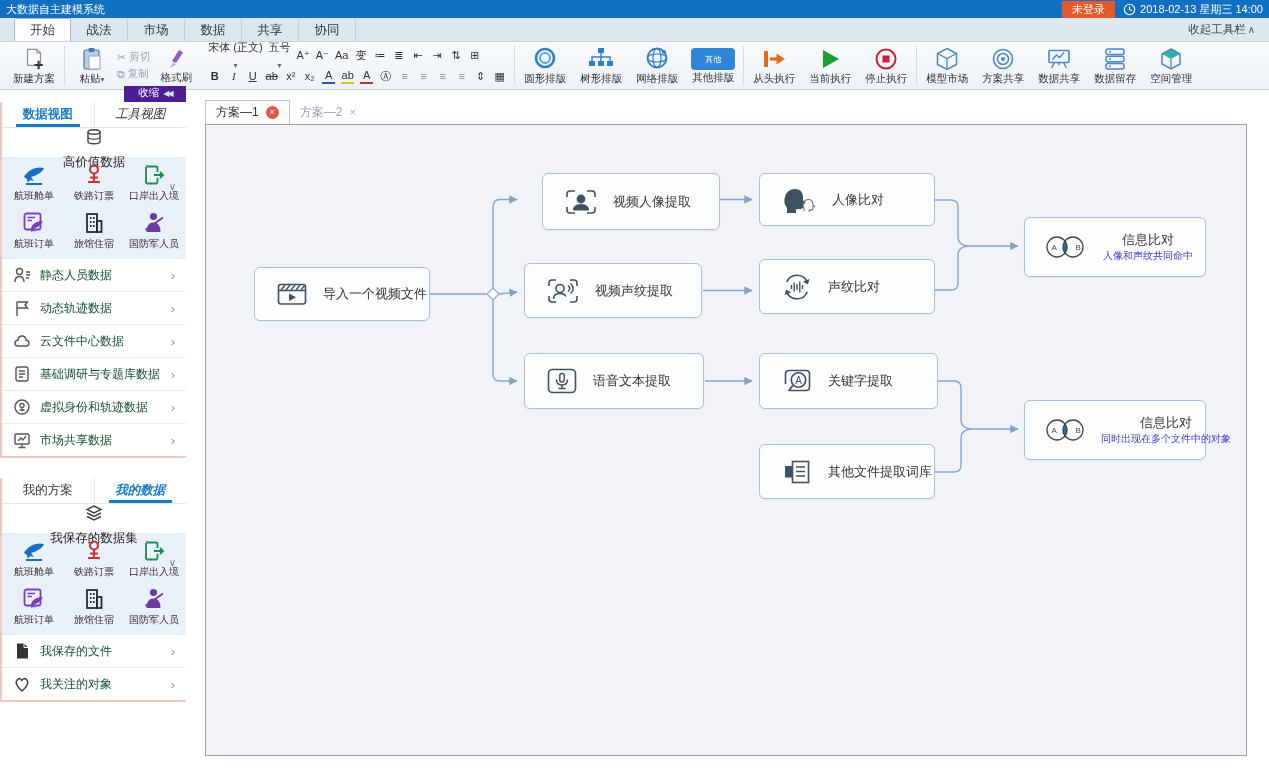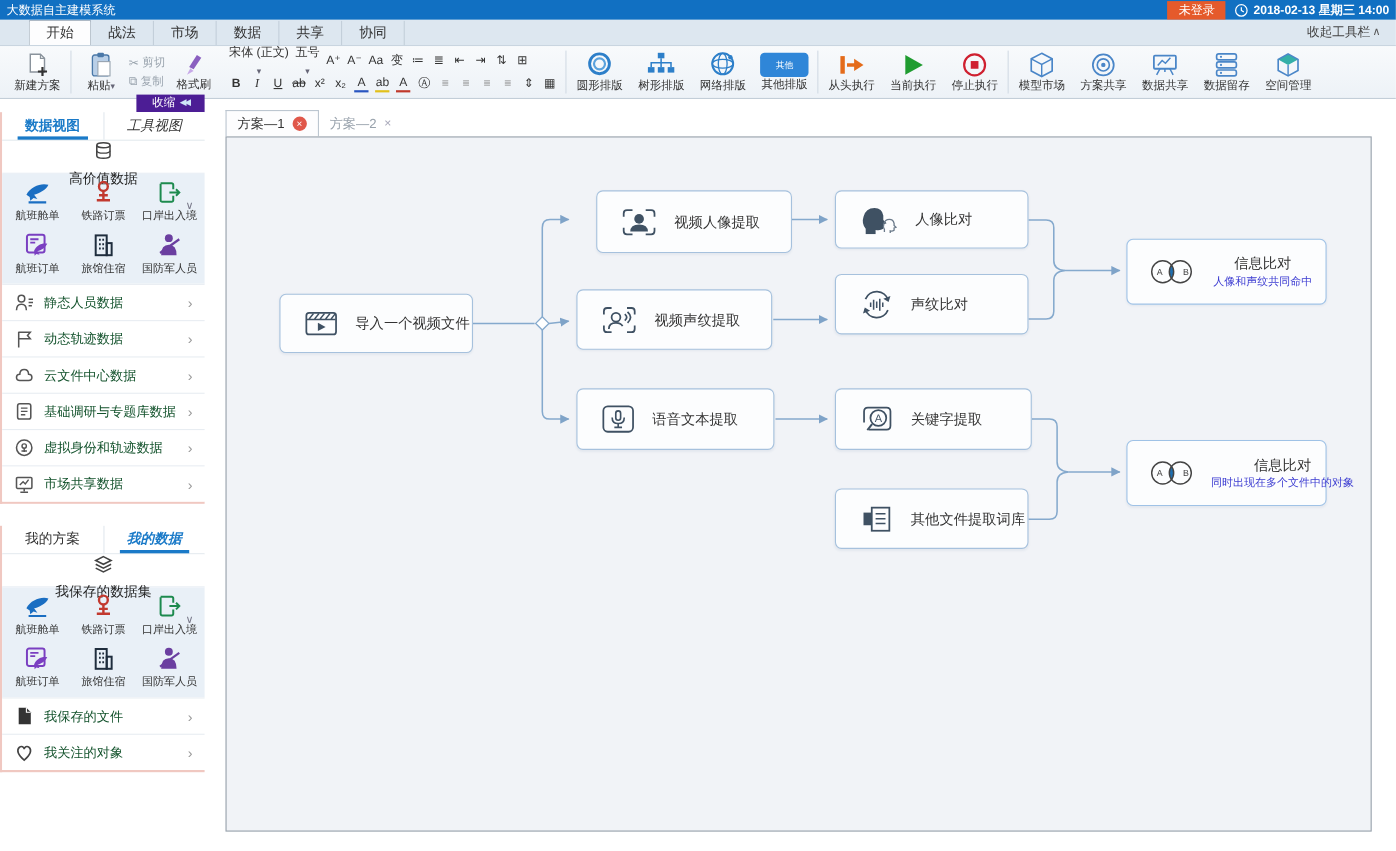--- a/index.html
+++ b/index.html
@@ -7,26 +7,26 @@
     font-family:"Liberation Sans","DejaVu Sans",sans-serif; }
   #app { position:relative; width:1269px; height:774px; background:#fff; }
 
   
   .titlebar { position:absolute; left:0; top:0; width:1269px; height:18px;
     background:#1170c2; color:#fff; display:flex; align-items:center;
     font-size:11px; padding:0 6px; }
   .titlebar .app-title { flex:0 0 auto; }
   .titlebar .tb-right { margin-left:auto; display:flex; align-items:center; gap:8px; }
   .badge-login { background:#e55a2b; color:#fff; padding:1px 10px; font-size:11px; }
-  .clock-wrap { display:flex; align-items:center; gap:4px;font-weight:bold; }
+  .clock-wrap { display:flex; align-items:center; gap:4px; }
 
   
   .menubar { position:absolute; left:0; top:18px; width:1269px; height:24px;
     background:#dde7f0; border-bottom:1px solid #c7d3de; display:flex; align-items:flex-end; }
-  .menu-tabs { display:flex; height:24px; margin-left:26px;font-family:Liberation Serif, serif; }
+  .menu-tabs { display:flex; height:24px; margin-left:14px;font-family:Liberation Serif, serif; }
   .menu-tab { width:57px; height:22px; margin-top:2px; display:flex; align-items:center;
     justify-content:center; font-size:12.5px; color:#333; border-right:1px solid #c3cfda; cursor:default; }
   .menu-tab.active { background:#fdfdfe; border:1px solid #aeb9c5; border-bottom:none;
     border-radius:2px 2px 0 0; height:23px; margin-top:1px; }
   .collapse-toolbar { margin-left:auto; margin-right:14px; font-size:11.5px; color:#444;
     height:24px; display:flex; align-items:center; gap:2px; }
   .caret-up::after { content:"∧"; font-size:10px; color:#555; }
 
   
   .ribbon { position:absolute; left:0; top:42px; width:1269px; height:48px;
@@ -656,21 +656,21 @@
             <path d="M9,24 H5 Q2,24 2,21 V18"></path>
           <circle cx="13" cy="10.5" r="4"></circle>
           <path d="M6.5,21 Q6.5,15.5 13,15.5 Q17.5,15.5 19,18.5"></path>
           <path d="M21,7.5 Q24.5,10.5 21,13.5"></path>
           <path d="M23.5,5.5 Q29,10.5 23.5,15.5"></path>
         </g>
       </svg>
       <span>视频声纹提取</span>
     </div>
 
-    <div class="node" style="left:553px;top:124px;width:176px;height:55px;">
+    <div class="node" style="left:553px;top:134px;width:176px;height:55px;">
       <svg class="ni" width="30" height="28" viewBox="0 0 30 28">
         <g stroke="#3f5163" stroke-width="1.6" fill="none">
           <path d="M25.5,10 A11,11 0 0,0 4.8,9"></path>
           <path d="M4.5,18 A11,11 0 0,0 25.2,19"></path>
         </g>
         <path d="M27.5,6 L25.8,11.5 L21,8.5 Z" fill="#3f5163"></path>
         <path d="M2.5,22 L4.2,16.5 L9,19.5 Z" fill="#3f5163"></path>
         <g stroke="#3f5163" stroke-width="1.4" fill="none">
           <path d="M9.5,12 V16 M12.2,9.5 V18.5 M15,11 V17 M17.8,8.5 V19.5 M20.5,12 V16"></path>
         </g>

